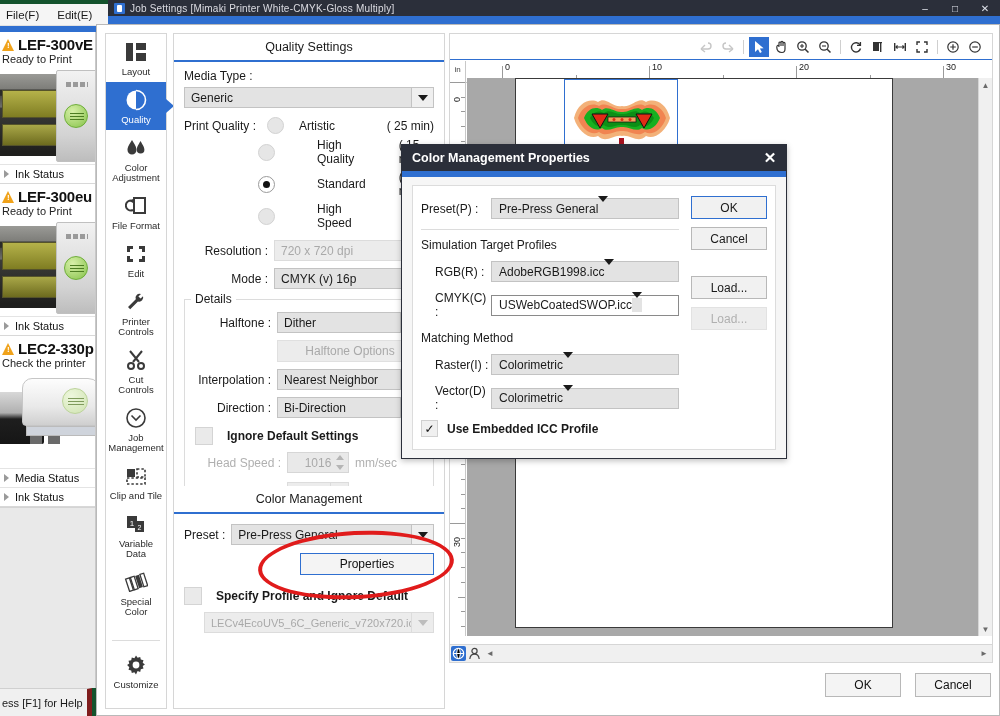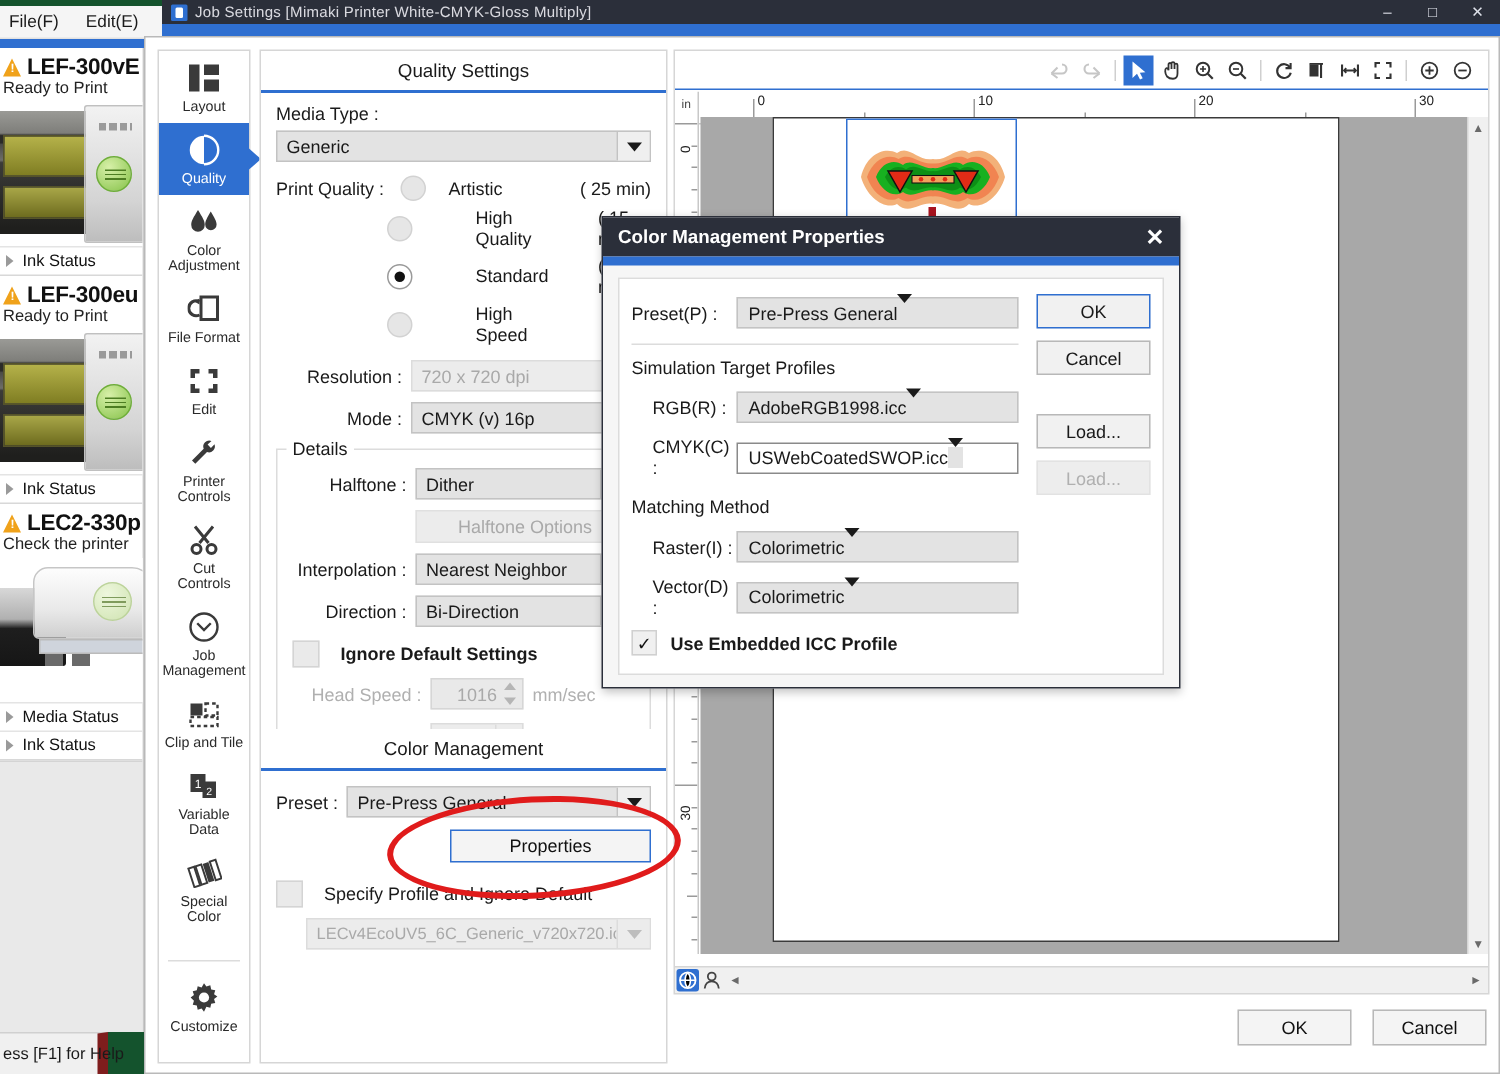--- a/index.html
+++ b/index.html
@@ -139,22 +139,22 @@
   .ph2-foot2{position:absolute;left:48px;top:64px;width:12px;height:8px;background:#6a6a6a;}
 
   .expander {
     display:flex; align-items:center; gap:6px;
     font-size: 11px; padding: 3px 0 3px 4px; border-top: 1px solid #e4e4e4;
     color:#111;
   }
   .tri { width:0;height:0;border-left:5px solid #9a9a9a;border-top:4px solid transparent;border-bottom:4px solid transparent; flex:none;}
   .printers-empty { background:#e9e9e9; height: 190px; border-top:1px solid #d4d4d4;}
   .statusbar-left {
-    position:absolute; left:0; bottom:0; width:72px; height:28px;
-    background:#f0f0f0; border-top:1px solid #d0d0d0; border-right:7px solid #7f1d1d;
+    position:absolute; left:0; bottom:0; width:92px; height:28px;
+    background:#f0f0f0; border-top:1px solid #d0d0d0; border-right:5px solid #7f1d1d;
     display:flex; align-items:center; font-size:11px; padding-left:2px; white-space:nowrap;text-align:center;
   }
 
   
   .jobdlg {
     position:absolute; left:96px; top:24px; width:904px; height:692px;
     background:#ffffff; border:1px solid #b9b9b9;
   }
 
   
@@ -727,21 +727,21 @@
           </div>
         </div>
 
         <div class="row" style="margin-top:8px">
           <span style="width:110px"></span>
           <div class="btn primary-outline" style="flex:1">Properties</div>
         </div>
 
         <div class="row" style="margin-top:12px">
           <span class="check"></span>
-          <span class="lbl" style="font-weight:normal">Specify Profile and Ignore Default</span>
+          <span class="lbl" style="font-weight:bold">Specify Profile and Ignore Default</span>
         </div>
 
         <div class="row" style="margin-top:7px">
           <span style="width:14px"></span>
           <div class="combo disabled">
             <span style="font-size:11px">LECv4EcoUV5_6C_Generic_v720x720.icc</span>
             <span class="arrowbox">
                 <i class="cb-arrow"></i>
               </span>
           </div>

